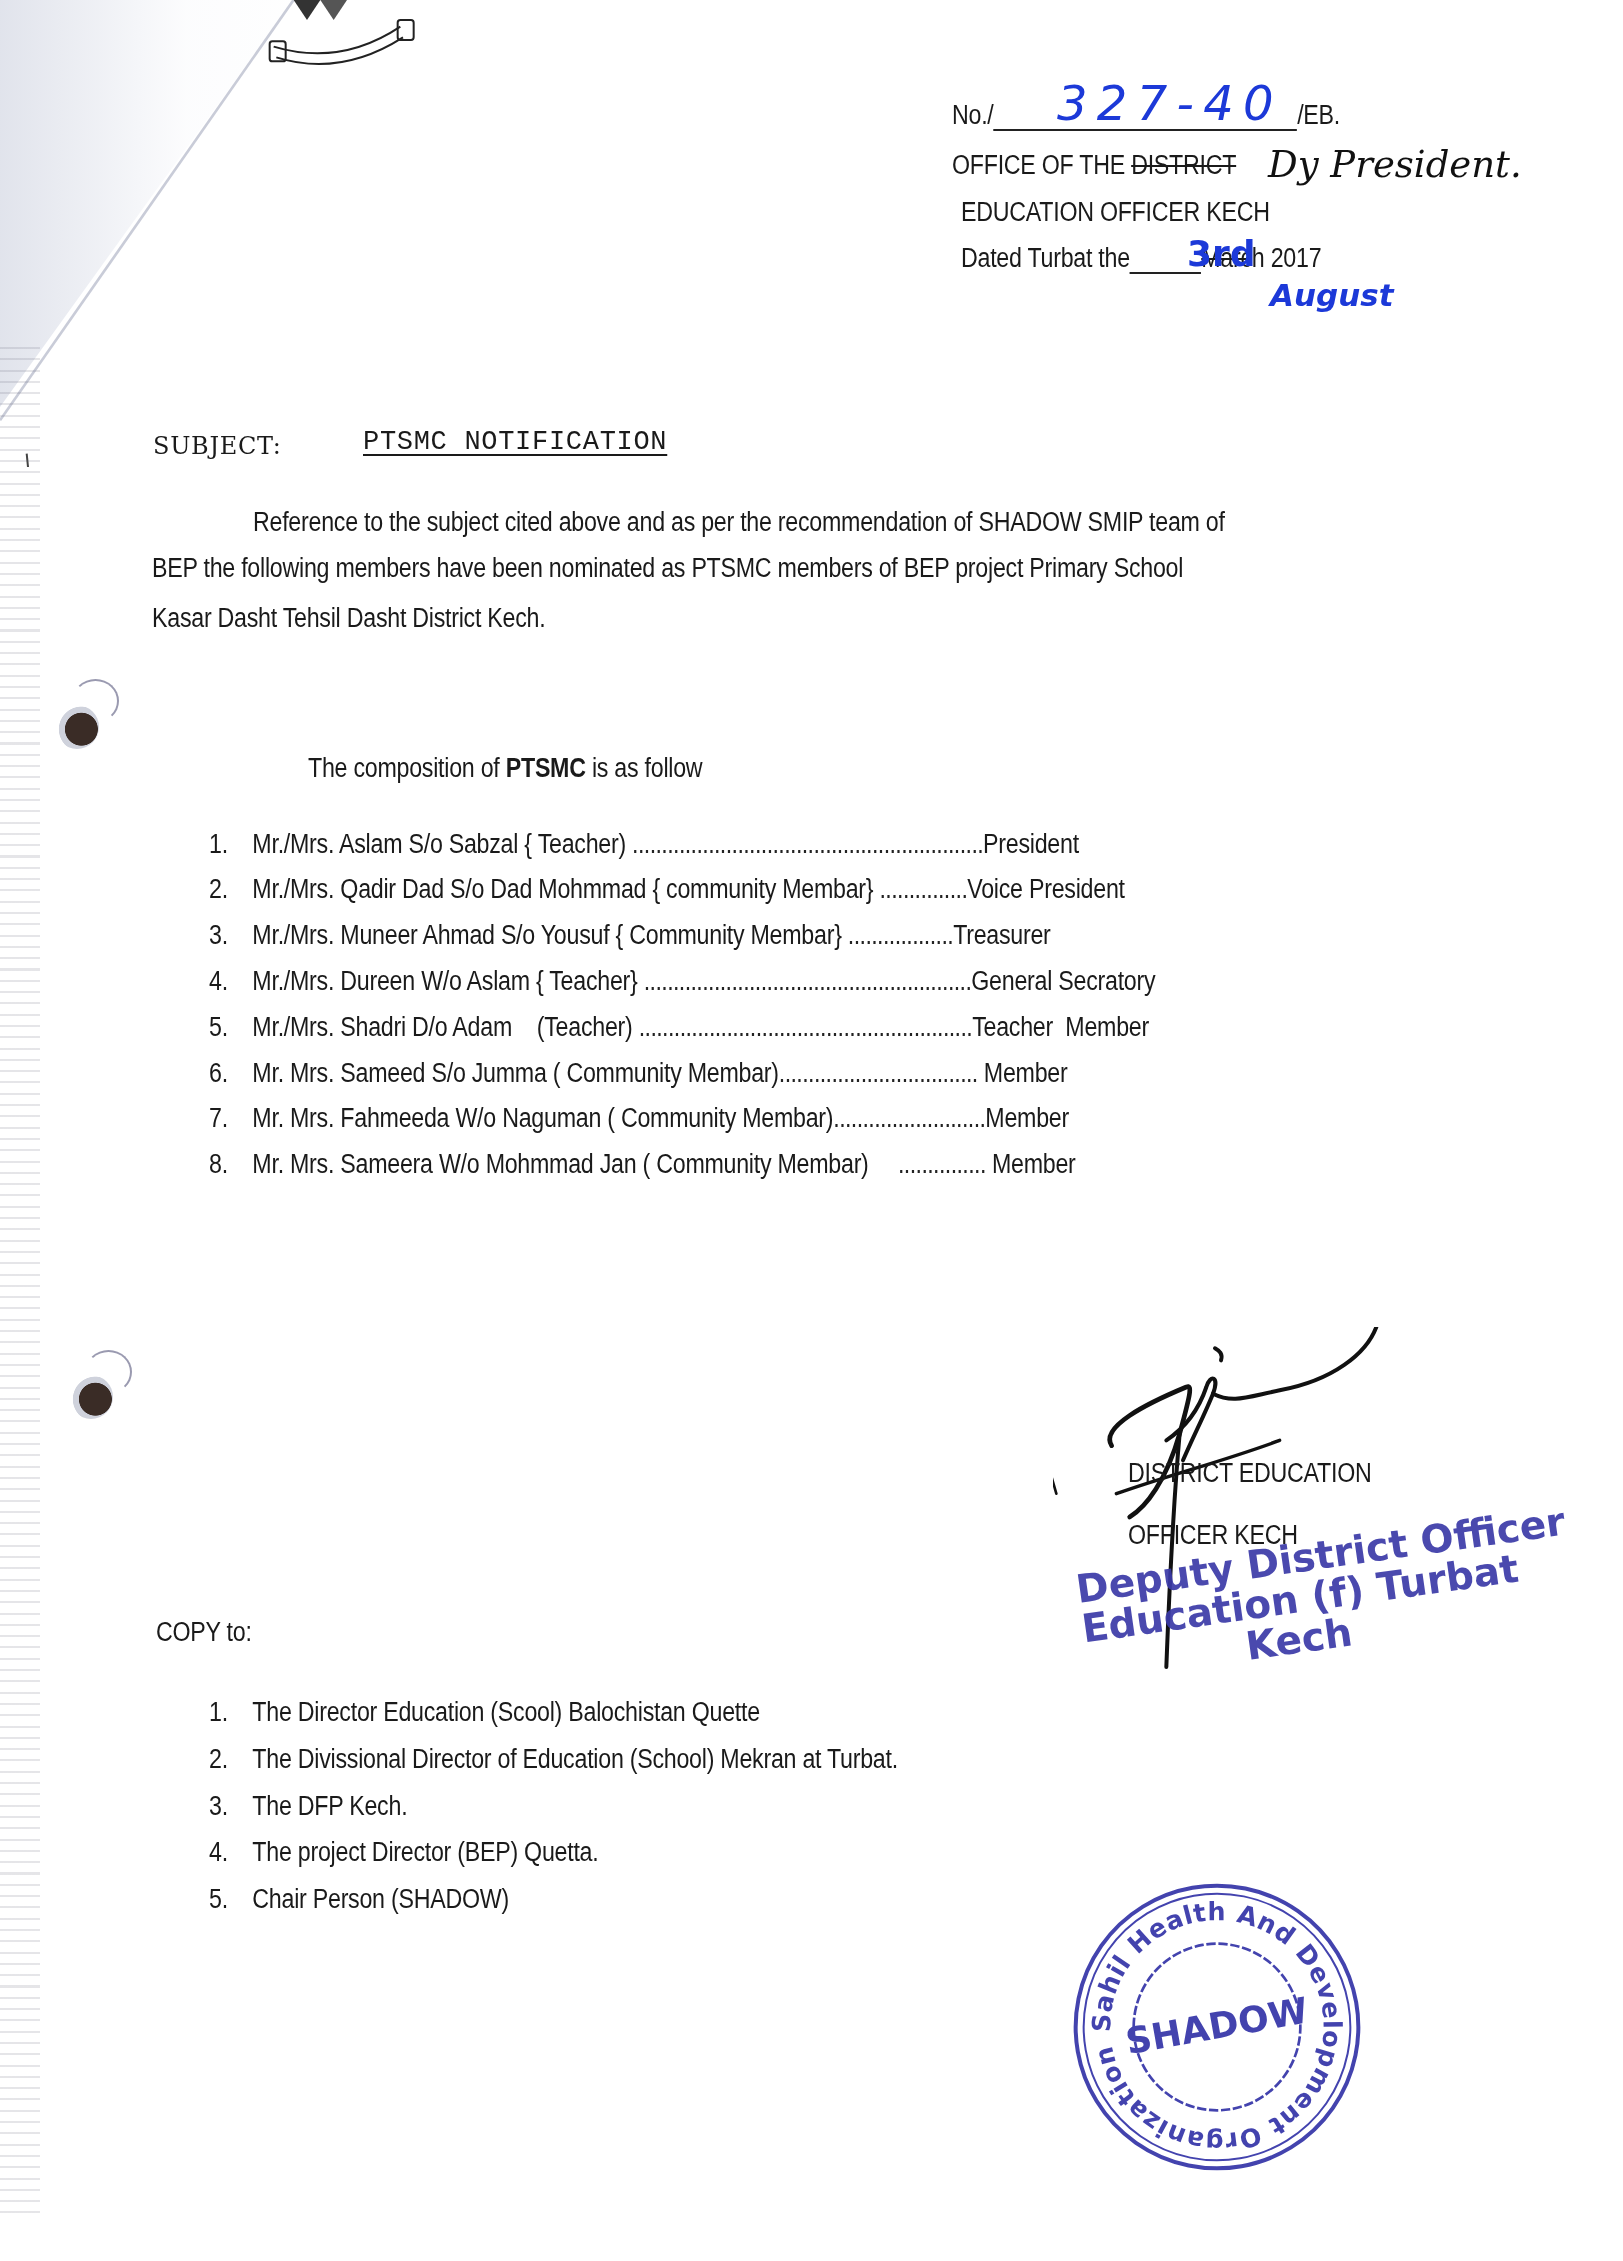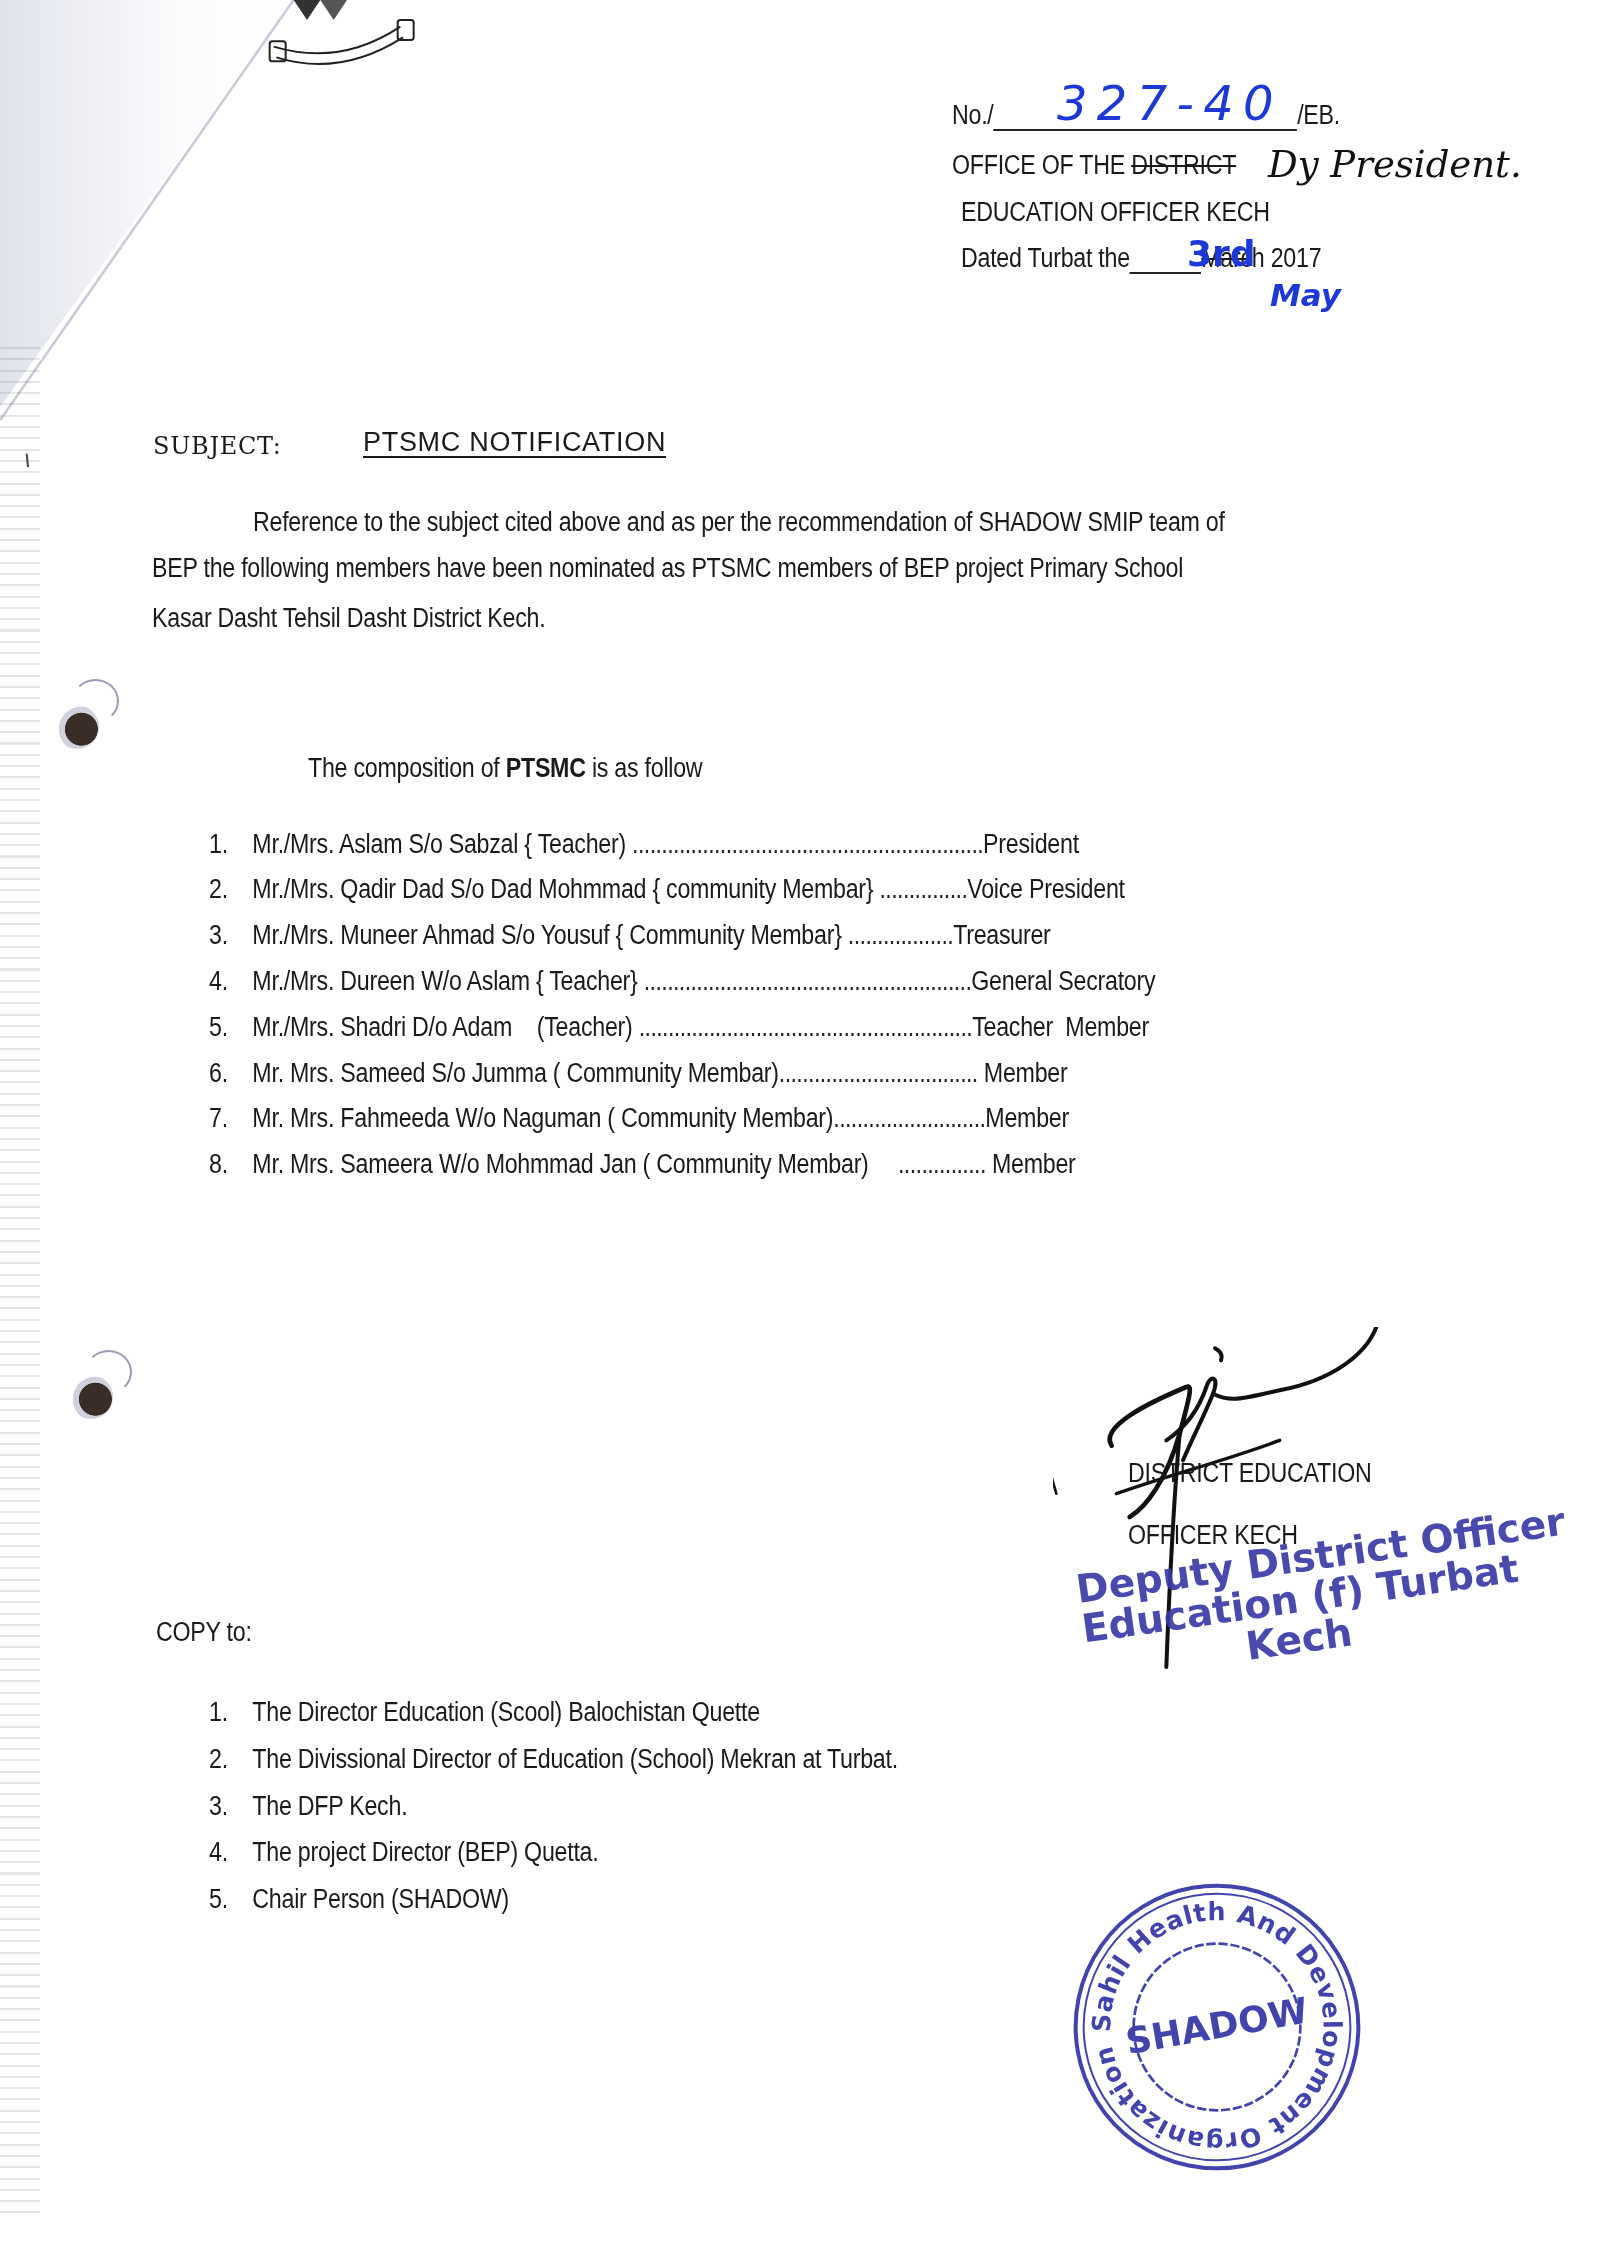--- a/index.html
+++ b/index.html
@@ -29,21 +29,21 @@
     .diag {
       position:absolute; left:0; top:0; width:467px; height:467px;
     }
 
     .crest { position:absolute; left:267px; top:0; width:160px; height:80px; }
 
     .hole { position:absolute; width:44px; height:44px; border-radius:50%;
             background:radial-gradient(circle at 60% 55%, #3a2c26 0 45%, #cfd2dc 47% 62%, rgba(255,255,255,0) 64%); }
     .hole-ring { position:absolute; width:43px; height:40px; border-radius:50%; border:2px solid #9a9ab0; border-bottom-color:transparent; border-left-color:transparent; }
 
-    .subject-title { font-family:Liberation Sans, sans-serif; font-size:27px; letter-spacing:0.7px; }
+    .subject-title { font-family:Liberation Mono, monospace; font-size:27px; letter-spacing:0.7px; }
     .subject-label { font-family:"DejaVu Serif", serif; font-size:24px; letter-spacing:0.7px; }
     .leader { color:#222; letter-spacing:-0.7px; }
 
     .sig-block { position:absolute; }
     .stamp-text { font-family:"DejaVu Sans", sans-serif; font-weight:bold; color:#3b3aa8; font-size:39px; line-height:40px; text-align:center; transform:rotate(-8deg); transform-origin:center; opacity:0.92; }
 
     .seal { position:absolute; left:1067px; top:1877px; width:300px; height:300px; }
   </style>
 </head>
 <body>
@@ -79,21 +79,21 @@
     <span>OFFICE OF THE </span><span class="strike">DISTRICT</span>
   </div>
   <div class="abs pen" style="left:1268px;top:143px;font-size:37px;">Dy President.</div>
 
   <div class="abs txt" style="left:961px;top:197px;">EDUCATION OFFICER KECH</div>
 
   <div class="abs txt" style="left:961px;top:243px;">
     <span>Dated Turbat the</span><span style="display:inline-block;width:83px;border-bottom:2px solid #222;height:24px;vertical-align:bottom;"></span><span class="strike">Marc</span><span>h 2017</span>
   </div>
   <div class="abs ink" style="left:1187px;top:233px;font-size:36px;">3rd</div>
-  <div class="abs ink" style="left:1270px;top:277px;font-size:31px;font-style:italic;">May</div>
+  <div class="abs ink" style="left:1270px;top:277px;font-size:31px;font-style:italic;">August</div>
 </div>
 
 <div>
   <div class="abs subject-label" style="left:153px;top:432px;text-align:center;">SUBJECT:</div>
   <div class="abs subject-title" style="left:363px;top:427px;text-decoration:underline;text-decoration-thickness:2px;text-underline-offset:5.3px;">PTSMC NOTIFICATION</div>
 </div>
 
 <div>
   <div class="abs txt" style="left:253px;top:507px;">Reference to the subject cited above and as per the recommendation of SHADOW SMIP team of</div>
   <div class="abs txt" style="left:152px;top:553px;">BEP the following members have been nominated as PTSMC members of BEP project Primary School</div>

